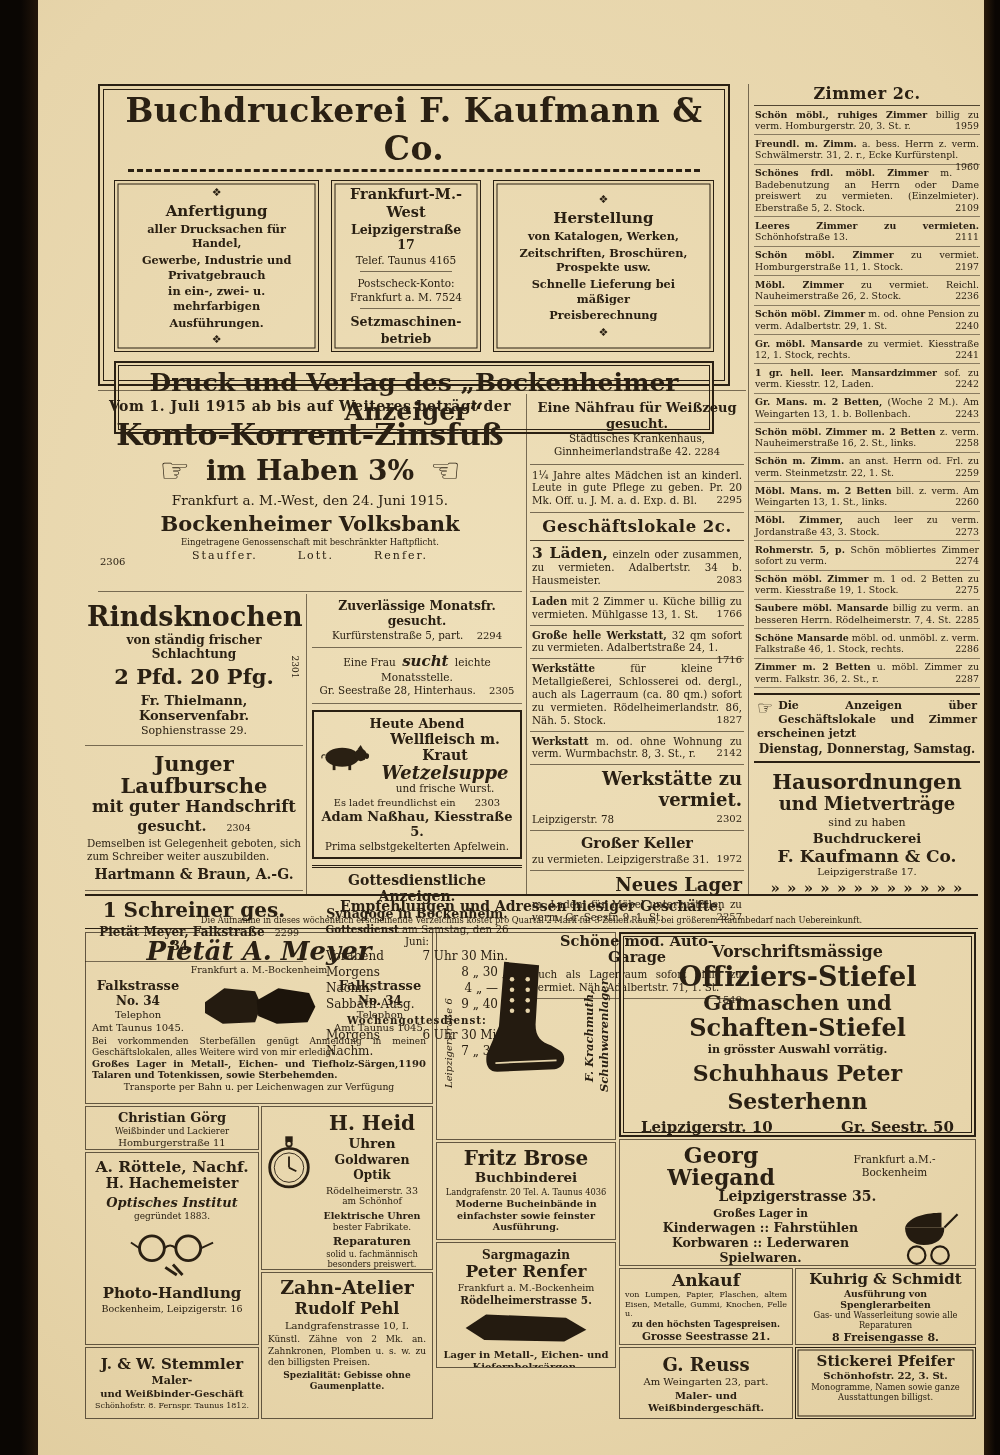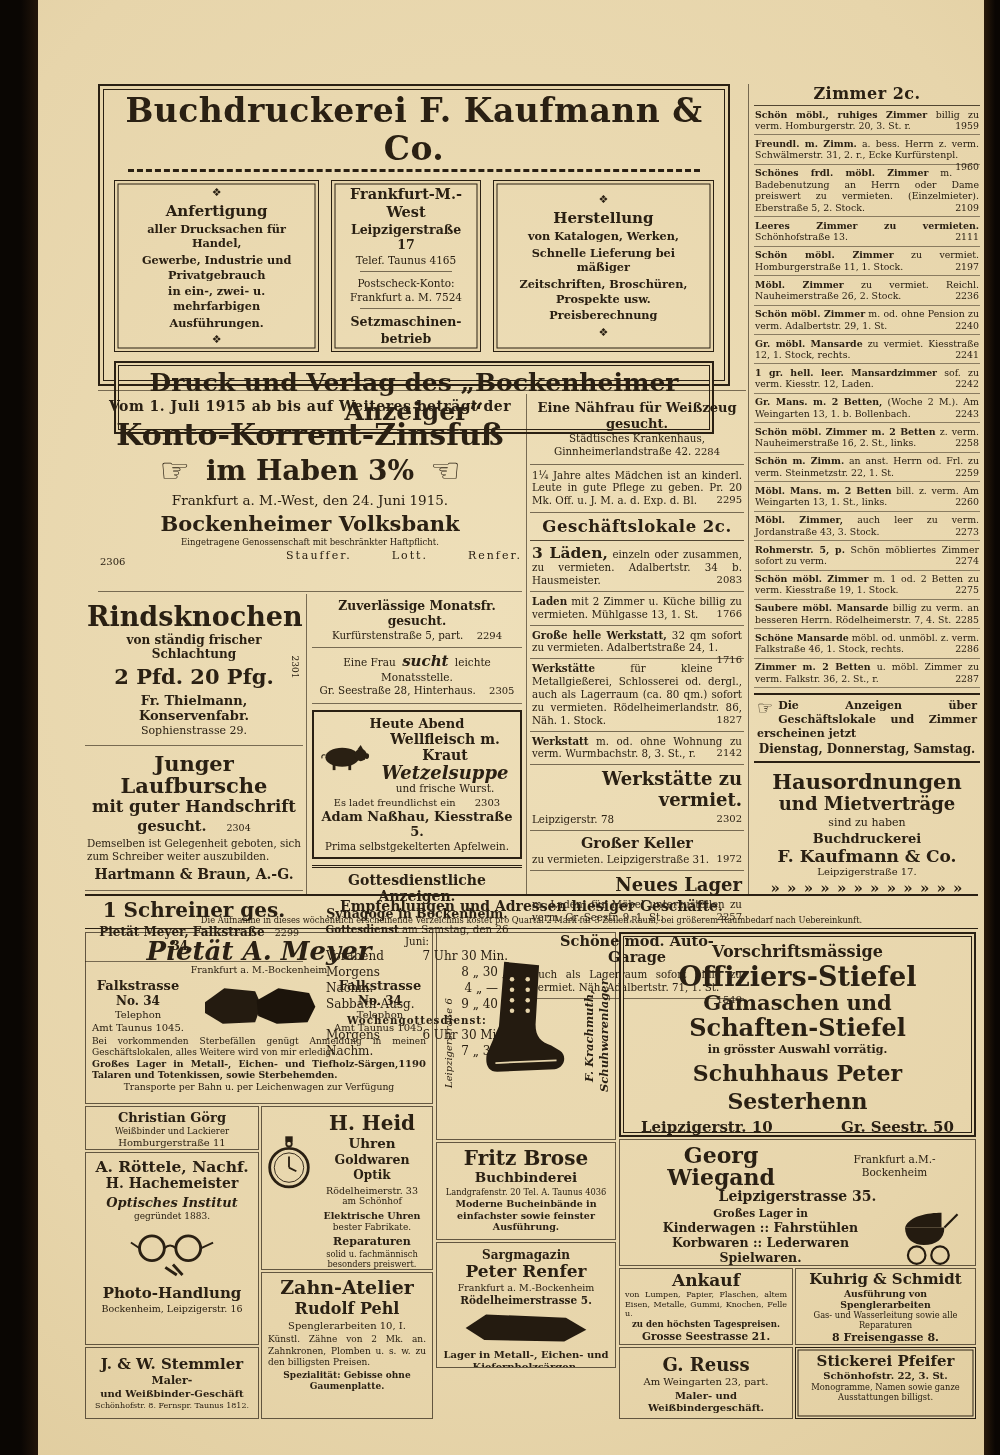--- a/index.html
+++ b/index.html
@@ -40,21 +40,21 @@
   
   .bank{left:60px;top:396px;width:424px;height:196px;border-bottom:1px solid var(--ink-soft);}
   .bk-intro{font-size:14px;font-weight:bold;text-align:center;letter-spacing:.5px;margin-top:2px;}
   .bk-title{font-size:30px;font-weight:bold;text-align:center;margin-top:3px;}
   .bk-rate{display:flex;align-items:center;justify-content:center;gap:16px;margin-top:1px;}
   .hand{font-size:34px;line-height:1;font-family:"DejaVu Sans",sans-serif;}
   .bk-rate-text{font-size:28px;font-weight:bold;}
   .bk-date{font-size:13.5px;text-align:center;margin-top:5px;}
   .bk-name{font-size:21px;font-weight:bold;text-align:center;margin-top:3px;}
   .bk-sub{font-size:8.5px;text-align:center;margin-top:1px;}
-  .bk-signers{display:flex;justify-content:flex-end;gap:40px;font-size:11px;letter-spacing:2px;margin-top:2px;}
+  .bk-signers{display:flex;justify-content:center;gap:40px;font-size:11px;letter-spacing:2px;margin-top:2px;}
   .bk-num{position:absolute;left:2px;bottom:24px;font-size:10px;}
 
   
   .col-left{left:47px;top:596px;width:218px;}
   .lblock{border-bottom:1px solid var(--ink-soft);padding:7px 2px 8px;position:relative;text-align:center;}
   .rd-title{font-size:27px;font-weight:bold;line-height:1;}
   .rd-sub{font-size:12px;font-weight:bold;margin-top:3px;}
   .rd-price{font-size:21px;font-weight:bold;margin-top:3px;}
   .rd-firm{font-size:13px;font-weight:bold;margin-top:4px;}
   .rd-addr{font-size:11px;margin-top:1px;}
@@ -280,22 +280,22 @@
           <div class="al3">Postscheck-Konto:</div>
           <div class="al3">Frankfurt a. M. 7524</div>
           <div class="adiv"></div>
           <div class="al2">Setzmaschinen-</div>
           <div class="al2">betrieb</div>
         </div>
         <div class="mh-box box-products">
           <div class="orn">❖</div>
           <div class="bl1">Herstellung</div>
           <div class="bl2">von Katalogen, Werken,</div>
+          <div class="bl2">Zeitschriften, Broschüren, Prospekte usw.</div>
           <div class="bl2">Schnelle Lieferung bei mäßiger</div>
-          <div class="bl2">Zeitschriften, Broschüren, Prospekte usw.</div>
           <div class="bl2">Preisberechnung</div>
           <div class="orn">❖</div>
         </div>
       </div>
       <div class="mh-banner">Druck und Verlag des „Bockenheimer Anzeiger“</div>
     </section>
 
     <div class="rule hrule-a"></div>
     <div class="rule vrule-1"></div>
     <div class="rule vrule-2"></div>
@@ -462,21 +462,21 @@
           </div>
 
           <div class="gitem">
             <span class="gb">Große helle Werkstatt,</span>
             <span>32 qm sofort zu vermieten. Adalbertstraße 24, 1.</span>
             <span class="gn">1716</span>
           </div>
 
           <div class="gitem">
             <span class="gb">Werkstätte</span>
-            <span>für kleine Metallgießerei, Schlosserei od. dergl., auch als Lagerraum (ca. 80 qm.) sofort zu vermieten. Rödelheimerlandstr. 86, Näh. 1. Stock.</span>
+            <span>für kleine Metallgießerei, Schlosserei od. dergl., auch als Lagerraum (ca. 80 qm.) sofort zu vermieten. Rödelheimerlandstr. 86, Näh. 5. Stock.</span>
             <span class="gn">1827</span>
           </div>
 
           <div class="gitem">
             <span class="gb">Werkstatt</span>
             <span>m. od. ohne Wohnung zu verm. Wurmbachstr. 8, 3. St., r.</span>
             <span class="gn">2142</span>
           </div>
 
           <div class="gitem s-dsp">
@@ -754,21 +754,21 @@
         <div class="hd6">bester Fabrikate.</div>
         <div class="hd9">Reparaturen</div>
         <div class="hd10">solid u. fachmännisch</div>
         <div class="hd10">besonders preiswert.</div>
       </div>
     </div>
 
     <div class="ad zahn">
       <div class="zh1">Zahn-Atelier</div>
       <div class="zh2">Rudolf Pehl</div>
-      <div class="zh3">Spenglerarbeiten 10, I.</div>
+      <div class="zh3">Landgrafenstrasse 10, I.</div>
       <div class="zh4">Künstl. Zähne von 2 Mk. an. Zahnkronen, Plomben u. s. w. zu den billigsten Preisen.</div>
       <div class="zh5">Spezialität: Gebisse ohne Gaumenplatte.</div>
     </div>
 
     <div class="ad brose">
       <div class="br1">Fritz Brose</div>
       <div class="br2">Buchbinderei</div>
       <div class="br3">Landgrafenstr. 20 Tel. A. Taunus 4036</div>
       <div class="br4">Moderne Bucheinbände in einfachster sowie feinster Ausführung.</div>
     </div>

